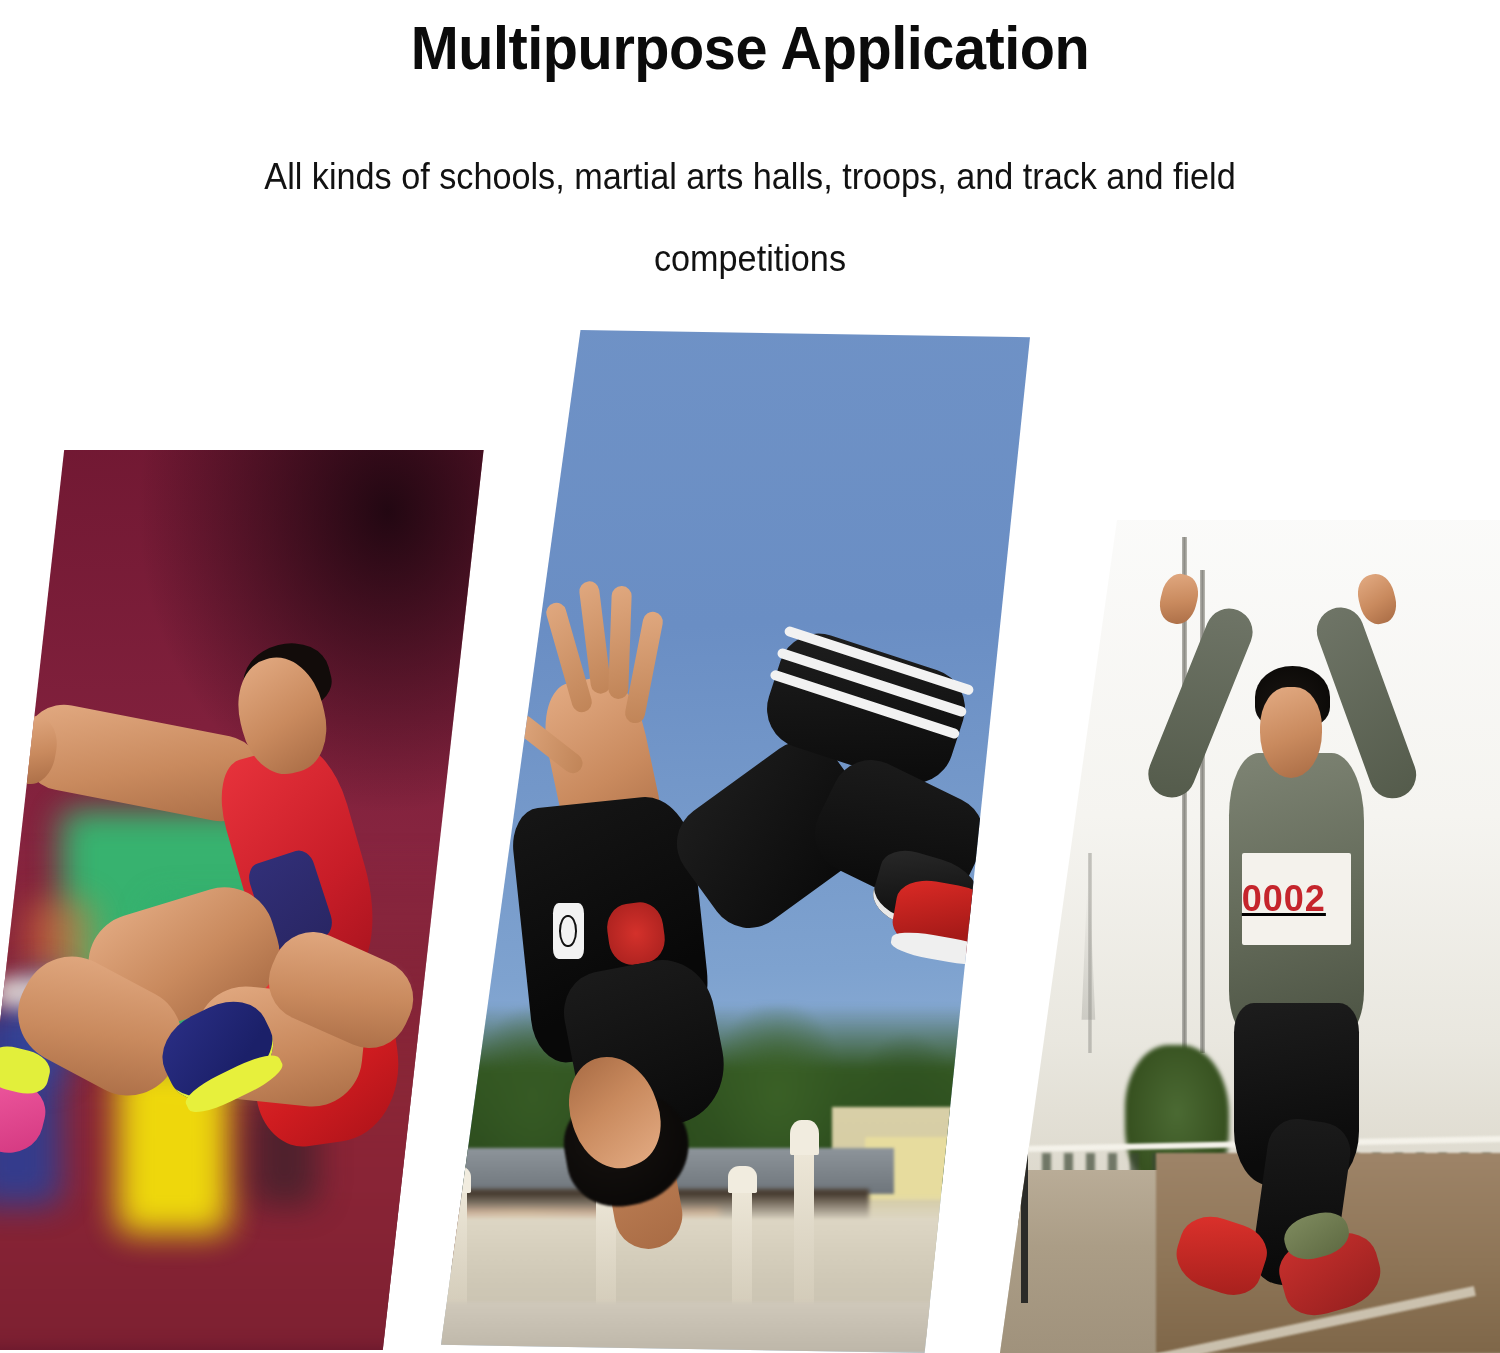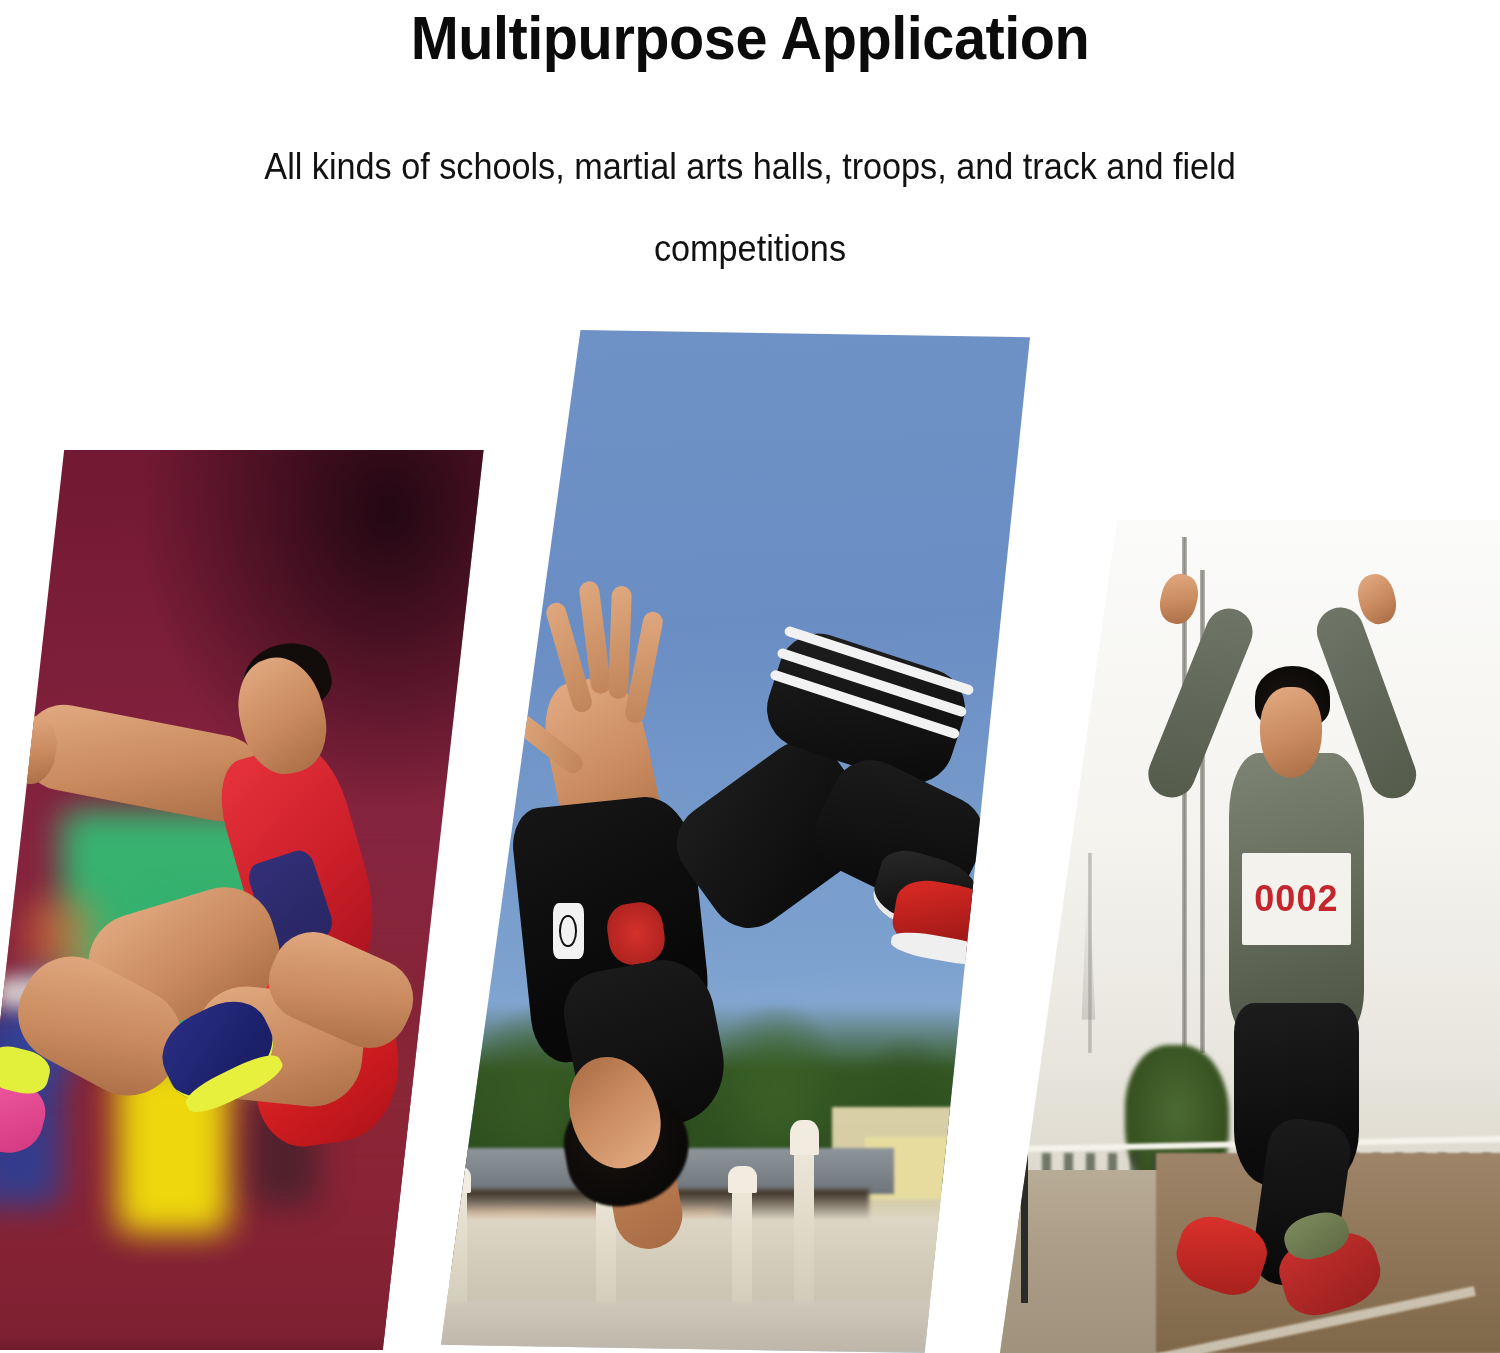--- a/index.html
+++ b/index.html
@@ -12,21 +12,21 @@
     height: 1353px;
     font-family: "Liberation Sans", sans-serif;
     overflow: hidden;
     position: relative;
   }
 
   
   .header {
     width: 1500px;
     text-align: center;
-    padding-top: 2px;
+    padding-top: 12px;
   }
   .page-title {
     font-family: "Liberation Sans Narrow", "Liberation Sans", sans-serif;
     font-weight: 700;
     font-size: 62px;
     line-height: 72px;
     letter-spacing: -0.5px;
     color: #0b0b0b;
     transform: scaleX(0.93);
     transform-origin: center;
@@ -437,21 +437,21 @@
   
   .cel-shirt {
     position: absolute; left: 44%; top: 28%; width: 26%; height: 34%;
     background: linear-gradient(165deg,#7e8474 0%, #636a59 55%, #4c5343 100%);
     border-radius: 22% 24% 16% 16%;
   }
   .cel-bib {
     position: absolute; left: 46.5%; top: 40%; width: 21%; height: 11%;
     background: #f4f2ec;
     border-radius: 2px;
-    display: flex; align-items: center; justify-content: center;
+    display: flex; align-items: center; justify-content: flex-start; text-decoration: underline;
   }
   .cel-bib span {
     color: #c5252c;
     font-weight: 700;
     font-size: 36px;
     letter-spacing: 1px;
     font-family: "Liberation Sans", sans-serif;
   }
   .cel-head {
     position: absolute; left: 50%; top: 20%; width: 12%; height: 11%;

